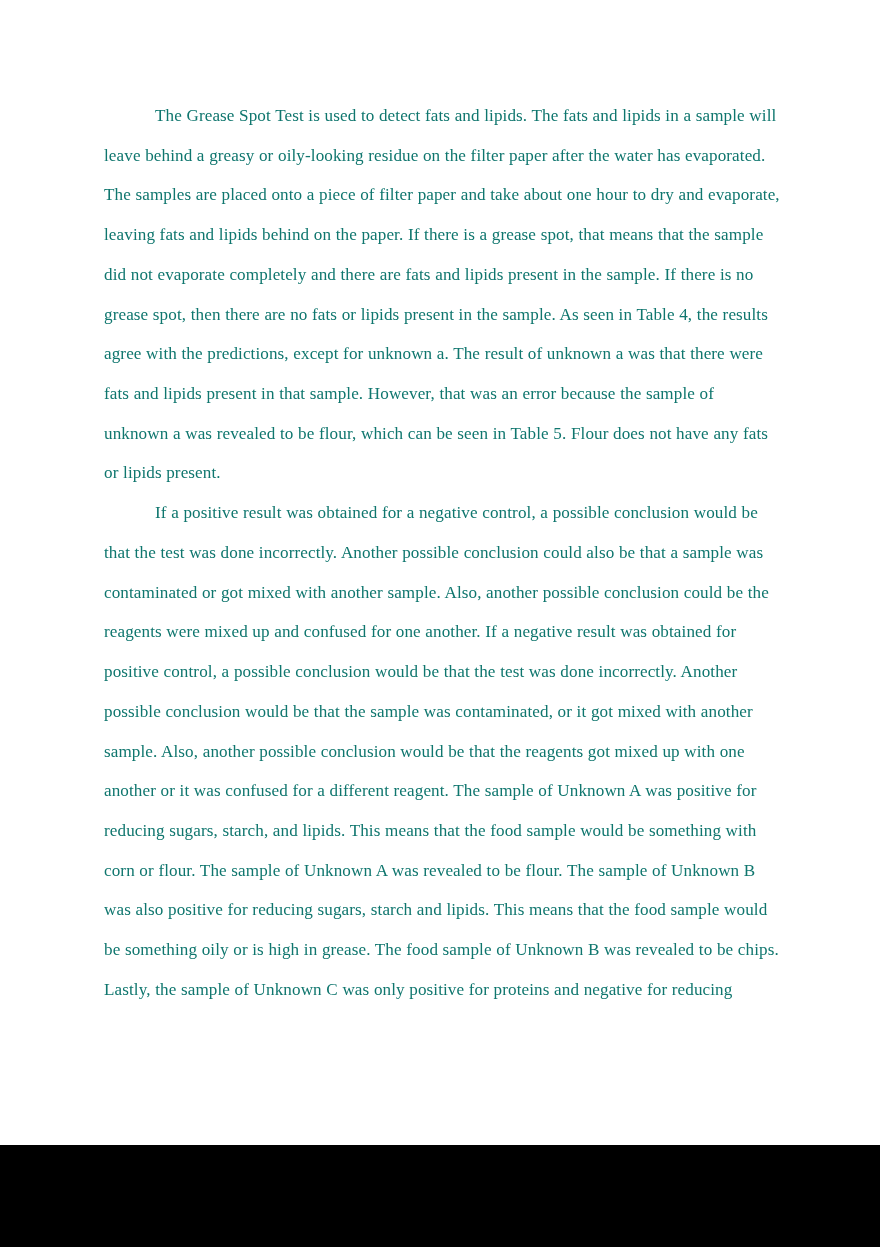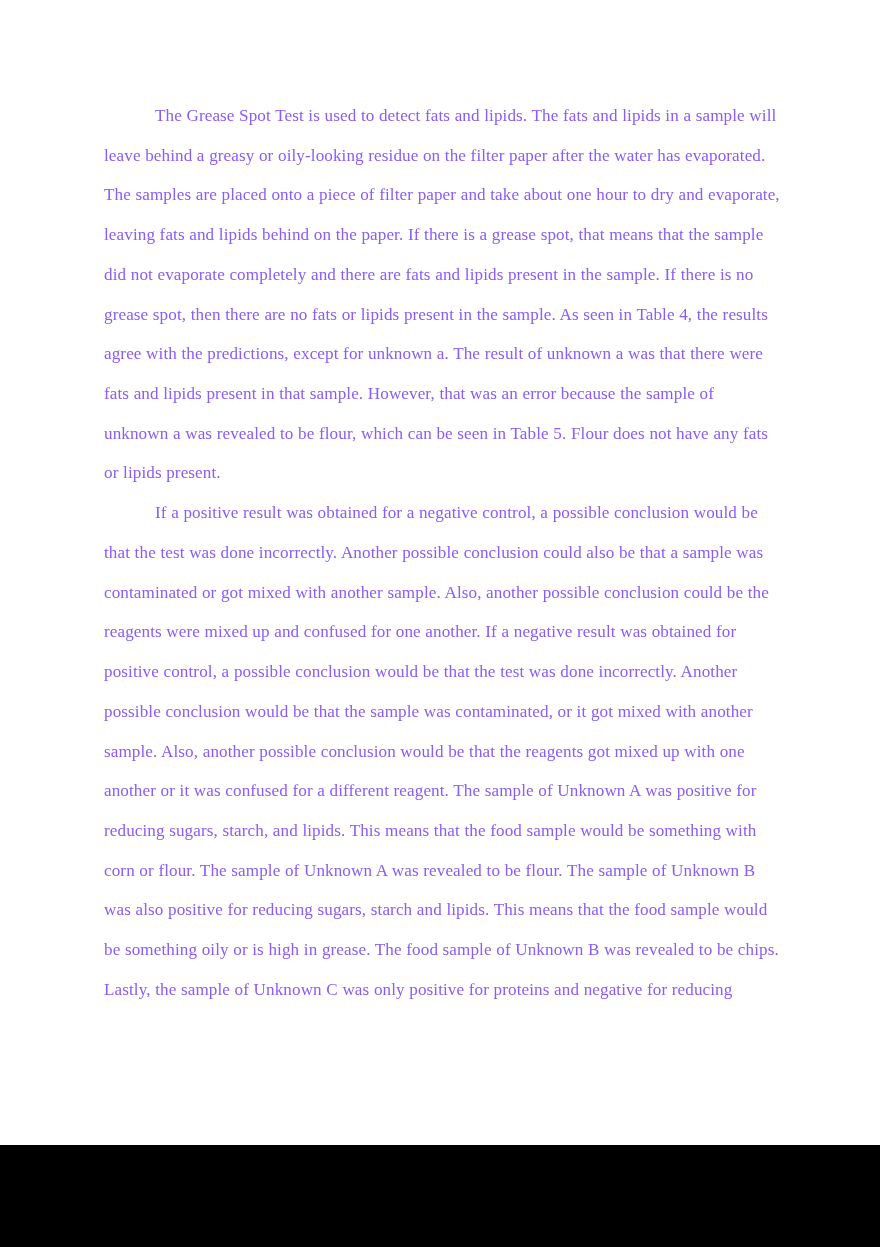--- a/index.html
+++ b/index.html
@@ -35,21 +35,21 @@
     top: 96px;
     width: 676px;
   }
   .doc-paragraph {
     margin: 0;
     padding: 0;
     text-indent: 51px;
     text-align: left;
     font-size: 17.1px;
     line-height: 39.72px;
-    color: #8b5cf6;
+    color: #0f766e;
     letter-spacing: 0.006em;
     word-spacing: 0.012em;
     -webkit-font-smoothing: antialiased;
   }
   .bottom-bar {
     position: absolute;
     left: 0;
     top: 1145px;
     width: 880px;
     height: 102px;

